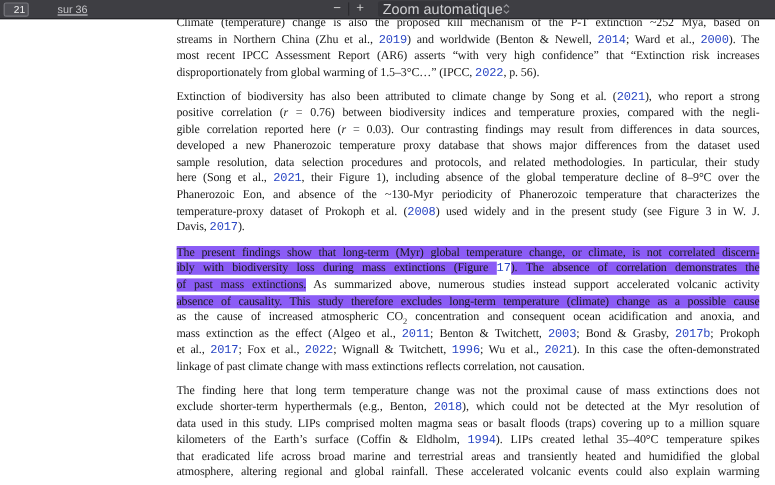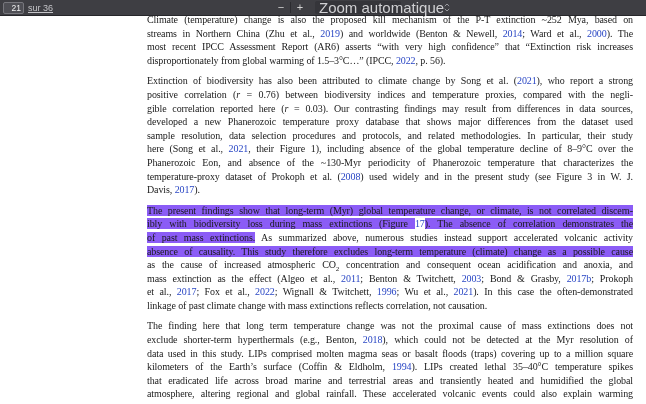--- a/index.html
+++ b/index.html
@@ -26,41 +26,41 @@
     background: #4f4f55;
     border: 1px solid #77777d;
     border-radius: 2px;
     color: #f2f2f2;
     font-family: "Liberation Sans", sans-serif;
     font-size: 8.5px;
     text-align: right;
     padding: 0 2px 0 0;
     outline: none;
   }
-  .page-count { font-size: 9px; color: #c4c4c8; margin-left: 4px; text-decoration: underline; }
+  .page-count { font-size: 9px; color: #c4c4c8; margin-left: 24px; text-decoration: underline; }
   .tb-center {
     position: absolute; left: 272px; top: 0; height: 100%;
     display: flex; align-items: center;
   }
   .tb-btn {
     width: 18px; height: 15px;
     background: transparent; border: none;
     color: #d2d2d2; font-size: 11px; line-height: 11px;
     padding: 0; cursor: pointer;
     font-family: "Liberation Sans", sans-serif;
   }
   .tb-sep { width: 1px; height: 11px; background: #2b2b2f; }
   .zoom-select {
     margin-left: 6px;
     height: 13px; width: 78px;
     background: #35353a;
     border-radius: 2px;
     padding: 0 4px;
     display: flex; align-items: center; justify-content: space-between;
-    color: #d0d0d3; font-size: 15px;
+    color: #d0d0d3; font-size: 12px;
     cursor: pointer;
     white-space: nowrap;
   }
   .spinner-icon { flex: 0 0 auto; }
 
   
   .page {
     position: absolute; top: 16px; left: 0; right: 0; bottom: 0;
     background: #ffffff;
     overflow: hidden;
@@ -76,21 +76,21 @@
   }
   .para { margin: 0 0 7px 0; }
   .line {
     text-align: justify;
     text-align-last: justify;
     height: 13.6px;
     overflow: hidden;
   }
   .line.lastline { text-align-last: left; }
   .hl { background: #8b5cf6; }
-  .cite-link { color: #2946c4; cursor: pointer; }
+  .cite-link { color: #2946c4; cursor: pointer; font-family: Liberation Mono, monospace; }
   .it { font-style: italic; }
   .sub { vertical-align: sub; font-size: 7px; letter-spacing: 0; }
 </style>
 </head>
 <body>
 
 <div class="toolbar">
   <div class="tb-left">
     <input class="page-input" type="text" value="21" style="">
     <span class="page-count">sur 36</span>

